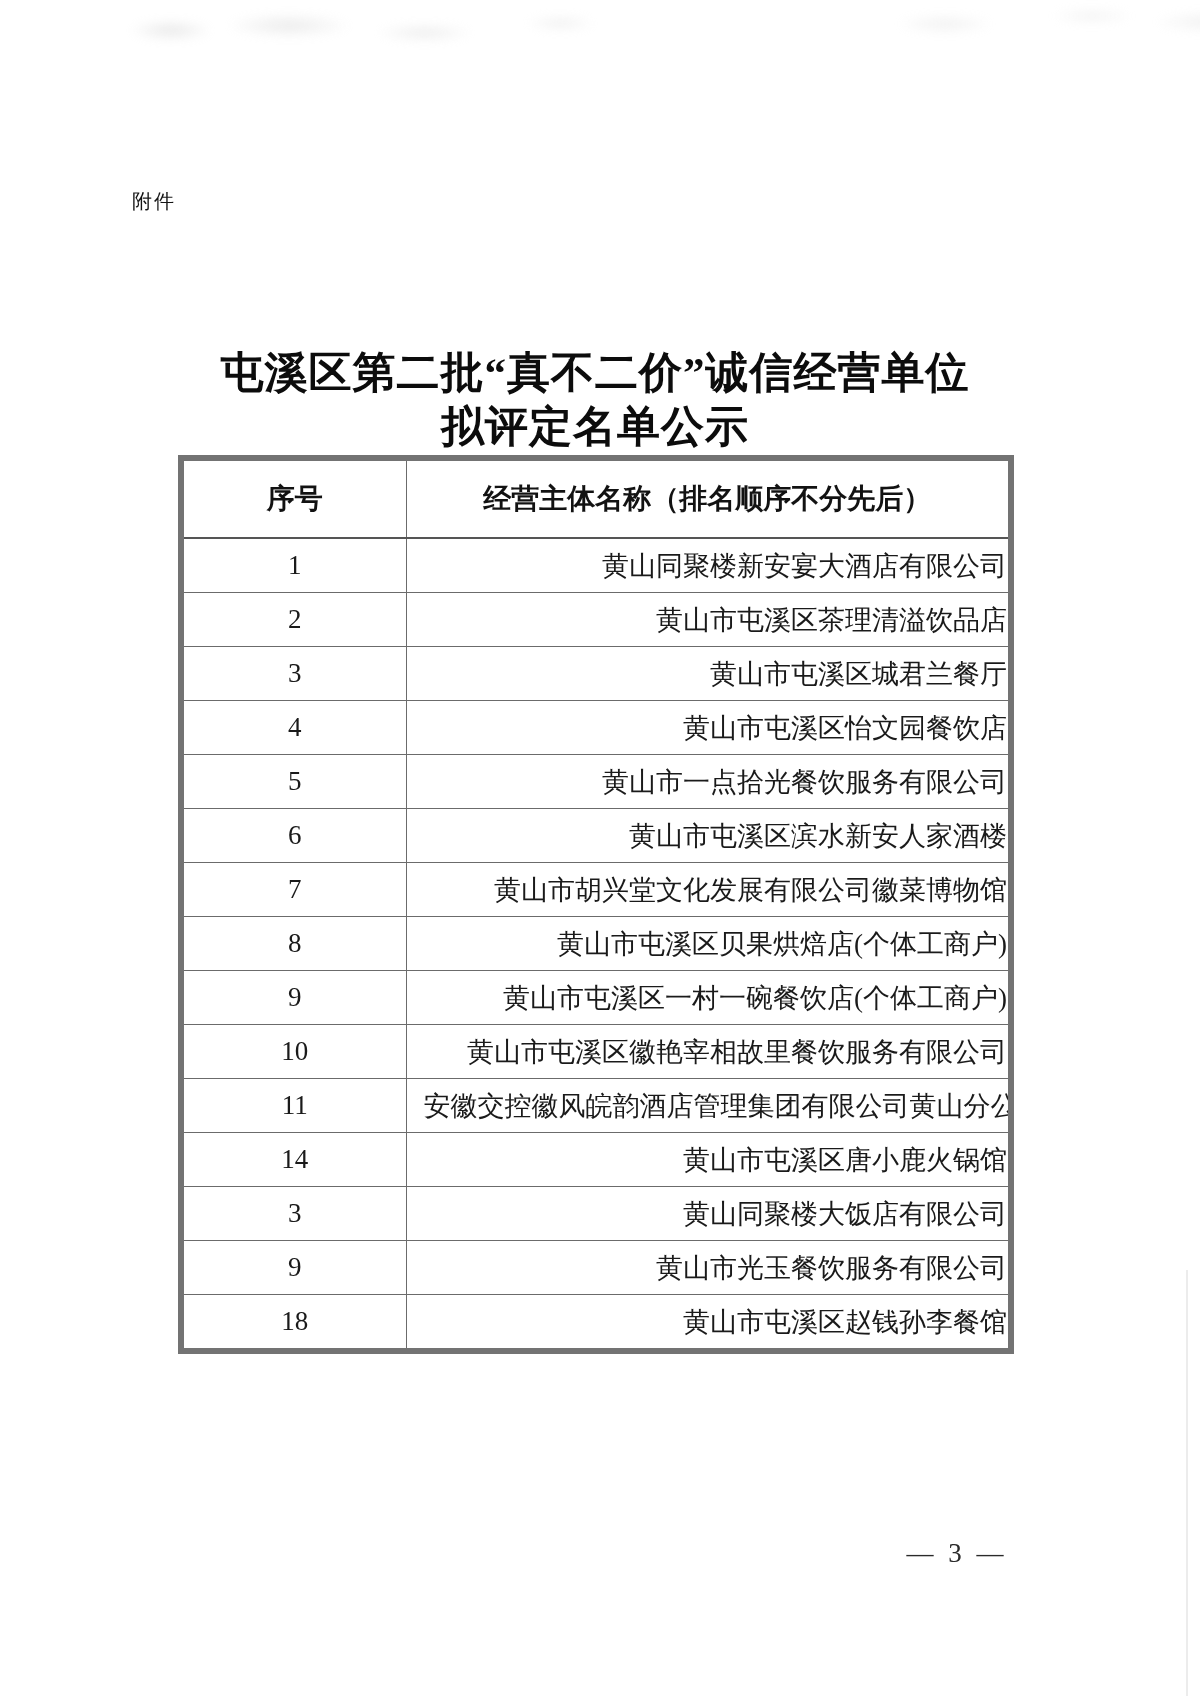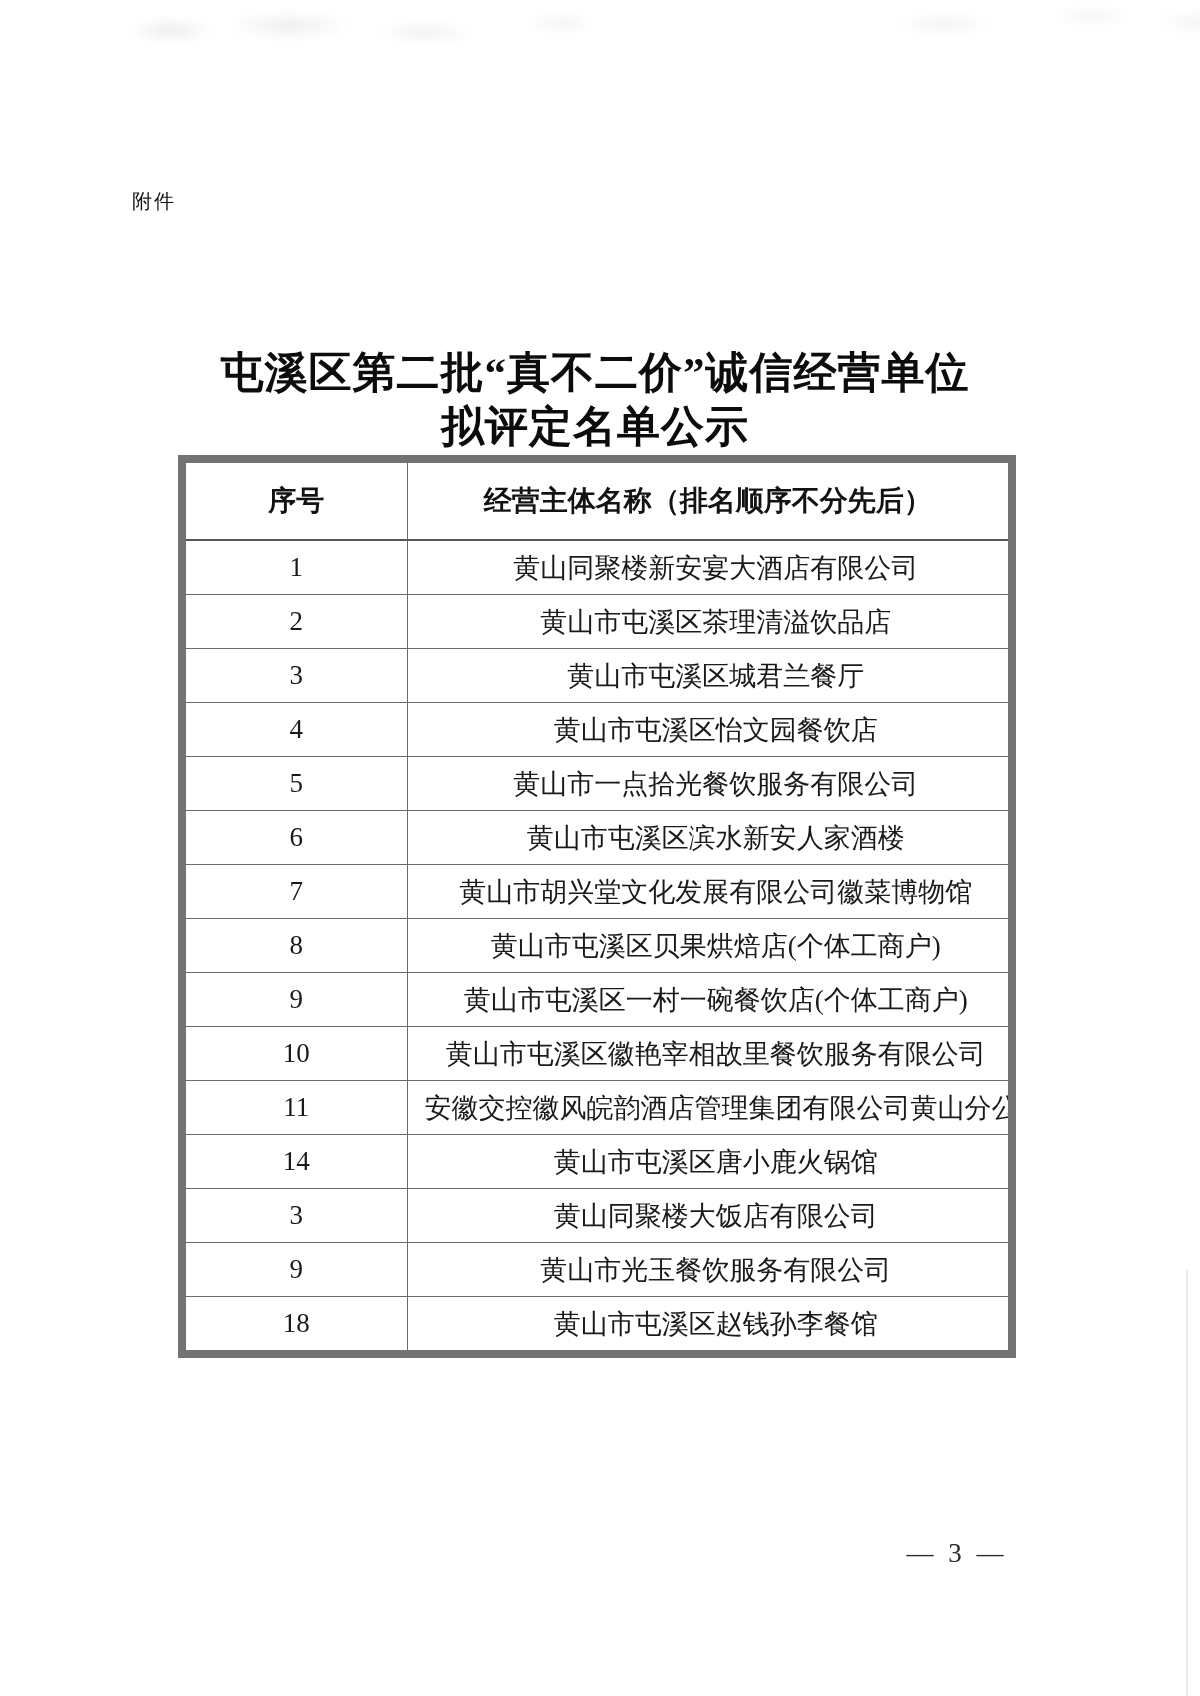--- a/index.html
+++ b/index.html
@@ -57,21 +57,21 @@
     letter-spacing:1px;
     color:#0c0c0c;
     margin-top:32px;
   }
   table.list{
     position:absolute;
     left:178px;top:455px;
     width:830px;
     border-collapse:collapse;
     table-layout:fixed;
-    border:8px solid #737373;
+    border:6px solid #737373;
   }
   table.list th, table.list td{
     border:1px solid #6b6b6b;
     background:#ffffff;
     overflow:hidden;
     white-space:nowrap;
   }
   table.list th{
     height:74px;
     font-size:28px;
@@ -84,21 +84,21 @@
     height:51px;
     font-size:27px;
     color:#1a1a1a;
   }
   td.col-index{
     text-align:center;
     font-size:26px;
   }
   td.col-name{
     padding-left:17px;
-    text-align:center;
+    text-align:right;
   }
   .page-number{
     position:absolute;
     left:880px;top:1538px;
     width:150px;
     text-align:center;
     font-size:27px;
     color:#2a2a2a;
     word-spacing:8px;
   }

